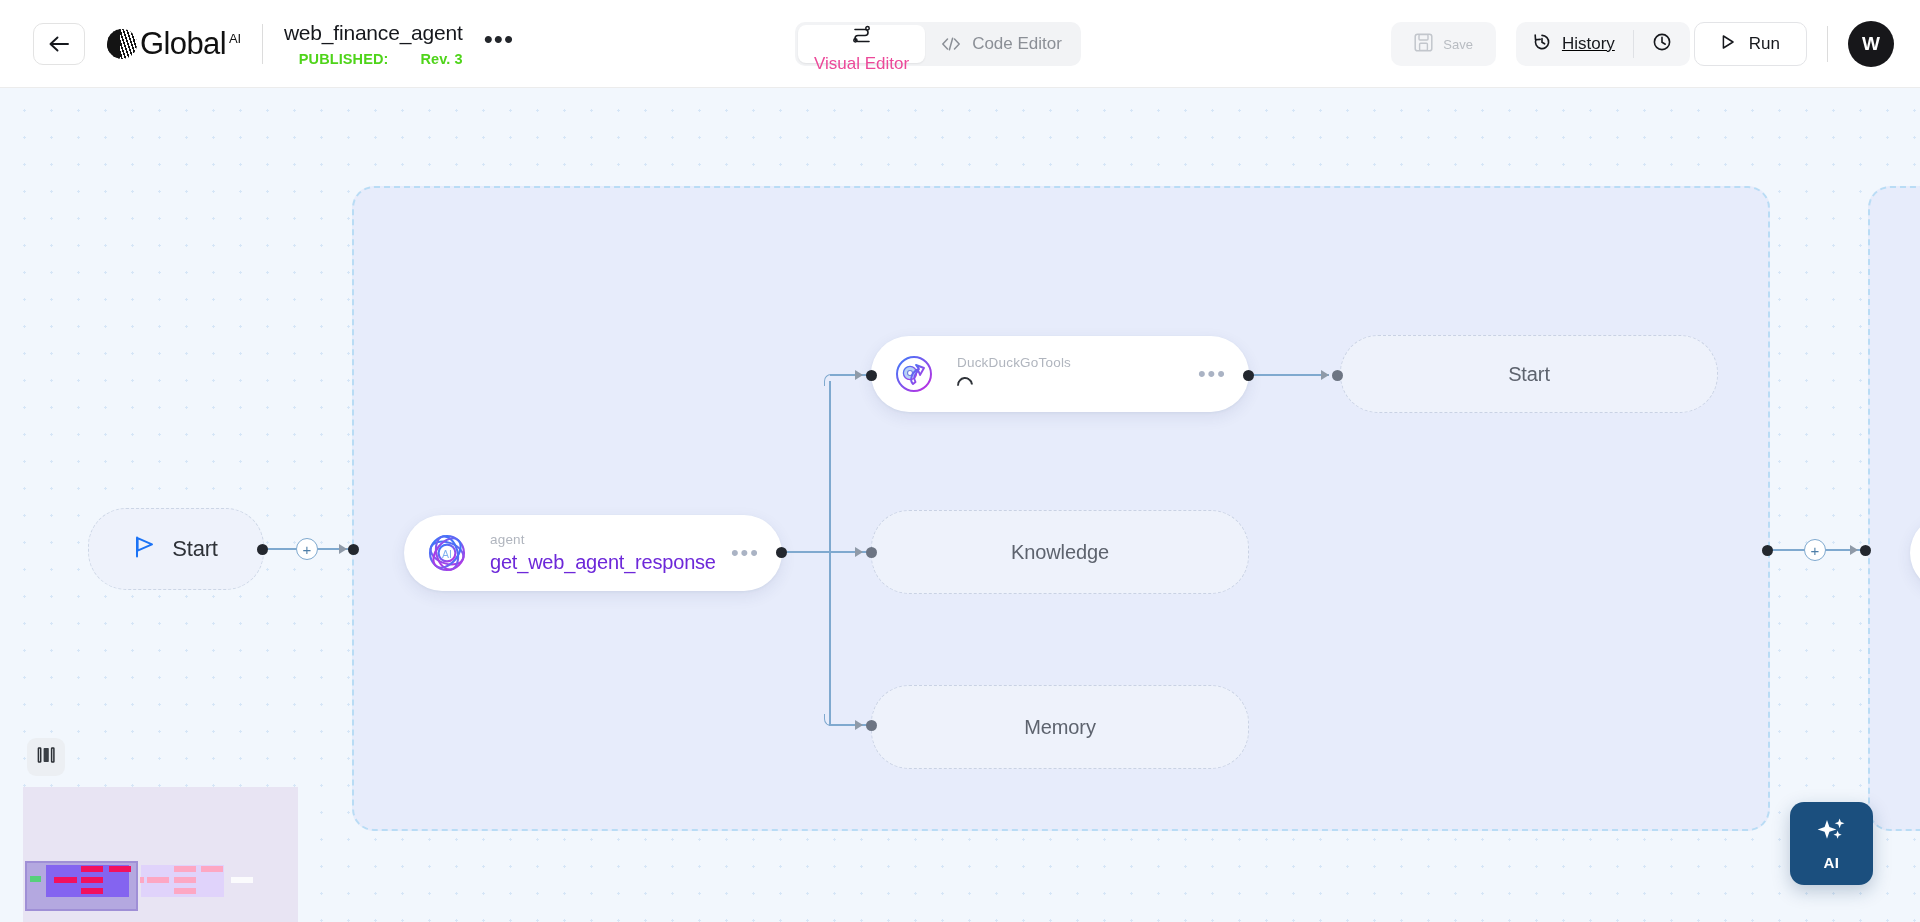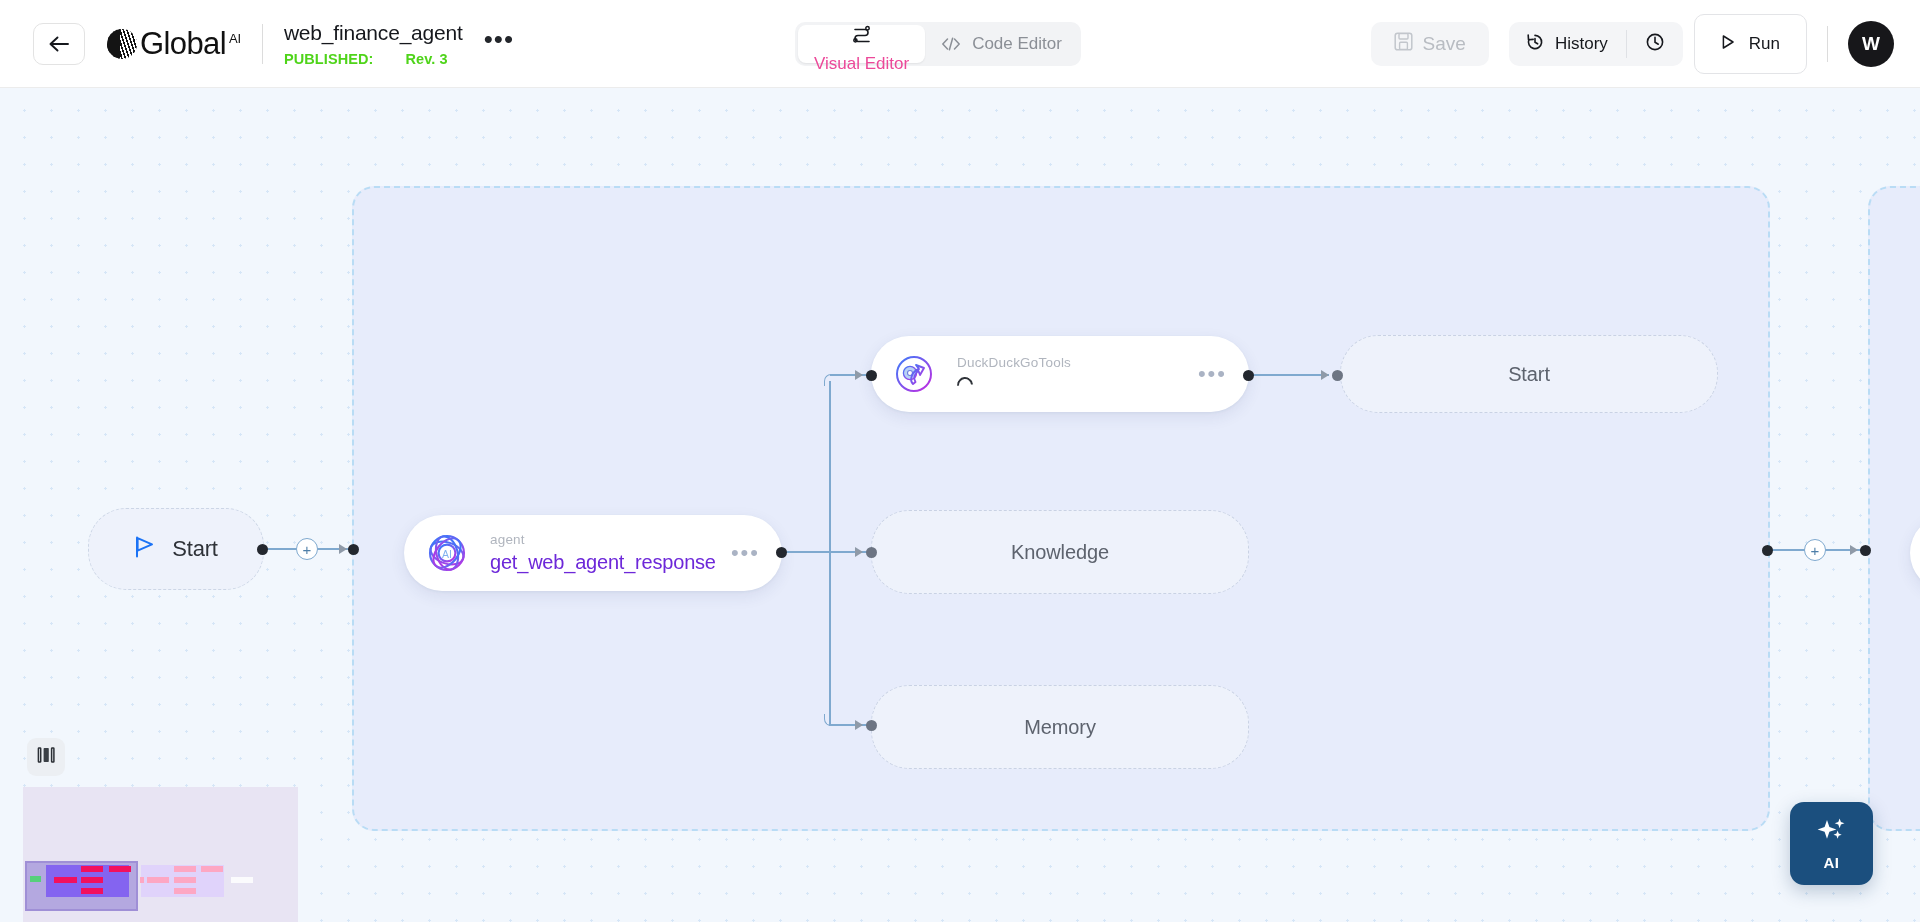--- a/index.html
+++ b/index.html
@@ -50,21 +50,21 @@
     font-size: 31px; font-weight: 400; letter-spacing: -0.6px;
     color: #111; line-height: 1;
   }
   .brand-sup {
     font-size: 13px; color:#111; align-self: flex-start; margin-top: 3px;
     letter-spacing: -0.2px;
   }
   .hdr-divider {
     width: 1px; height: 40px; background:#dcdcdc; margin: 0 21px;
   }
-  .title-block { display:flex; flex-direction: column; justify-content: center; }
+  .title-block { display:flex; flex-direction: column; justify-content: center; align-items: flex-end; }
   .doc-title {
     font-size: 21px; color: #16181d; letter-spacing: -0.2px;
     line-height: 1.25; font-weight: 400;
   }
   .doc-sub {
     font-size: 14.5px; color: #4fd41a; font-weight: 700;
     letter-spacing: 0.1px; margin-top: 4px;
   }
   .doc-sub .rev { font-weight: 700; margin-left: 0; padding-left: 32px; }
   .title-menu {
@@ -88,43 +88,43 @@
   .seg svg { display:block; flex: none; }
 
   .hdr-right {
     position:absolute; right: 26px; top: 0; height: 88px;
     display:flex; align-items:center;
   }
   .btn-save {
     height: 44px; padding: 0 23px; border-radius: 10px;
     background:#f4f5f7; color:#b8bcc2;
     display:flex; align-items:center; gap:10px;
-    font-size: 19px; cursor: default;
+    font-size: 13px; cursor: default;
   }
   .btn-group {
     margin-left: 20px; height: 44px;
     background:#f4f5f7; border-radius:10px;
-    display:flex; align-items:center;
+    display:flex; align-items:center;text-decoration:underline;
   }
   .btn-hist {
     height: 44px; padding: 0 18px 0 16px; border-radius: 10px 0 0 10px;
     display:flex; align-items:center; gap:10px;
     font-size: 17px; color:#16181d; cursor:pointer;
   }
   .btn-sep { width:1px; height:28px; background:#dfe1e5; }
   .btn-clock {
     width: 56px; height:44px; display:flex; align-items:center; justify-content:center;
     cursor:pointer;
   }
   .btn-run {
-    height: 60px; padding: 0 26px; border-radius: 10px;
+    height: 44px; padding: 0 26px; border-radius: 10px;
     background:#ffffff; border:1px solid #e3e4e7;
     display:flex; align-items:center; gap:14px;
     font-size: 17px; color:#16181d; cursor:pointer;
-    margin-left: 11px;
+    margin-left: 4px;
   }
   .vline { width:1px; height:36px; background:#dcdcdc; margin: 0 20px; }
   .avatar {
     width: 46px; height:46px; border-radius:50%;
     background:#17171a; color:#fff;
     display:flex; align-items:center; justify-content:center;
     font-size: 19px; font-weight:600; cursor:pointer;
   }
 
   

